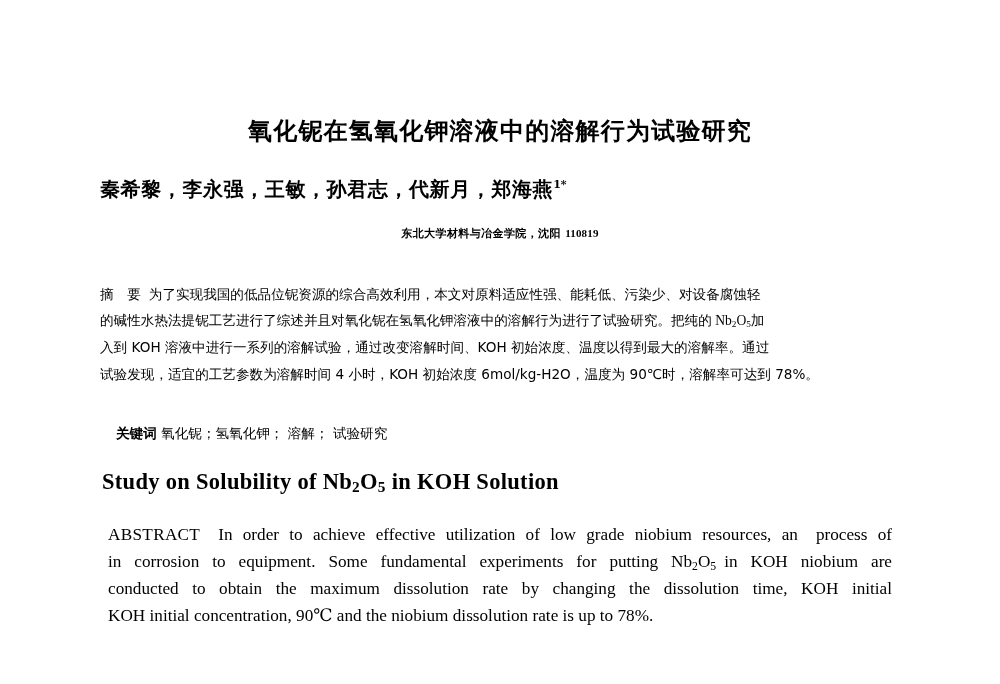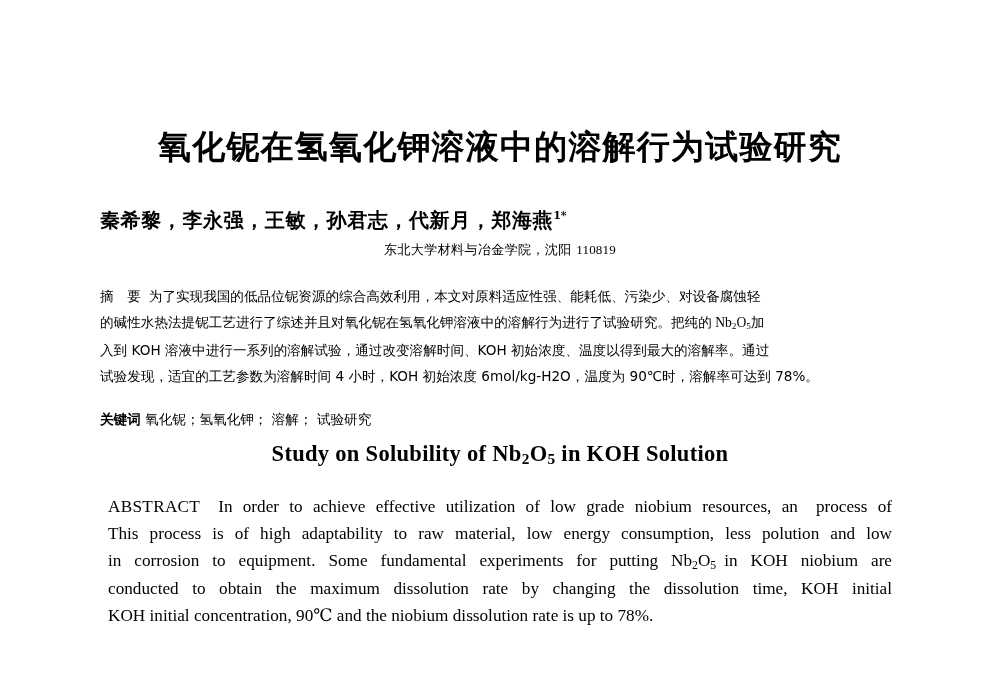--- a/index.html
+++ b/index.html
@@ -20,26 +20,26 @@
     position: relative;
     width: 1000px;
     height: 684px;
     background: #ffffff;
     box-sizing: border-box;
     padding: 0 100px;
   }
 
   
   .cn-title {
-    margin: 14px;
+    margin: 4px;
     padding-top: 112px;
     text-align: center;
     font-family: "DejaVu Sans", "Liberation Sans", sans-serif;
     font-weight: bold;
-    font-size: 33px;
+    font-size: 24px;
     letter-spacing: 1.2px;
     line-height: 1.25;
     white-space: nowrap;
   }
 
   
   .authors {
     margin: 0;
     padding-top: 26px;
     text-align: left;
@@ -50,27 +50,28 @@
     white-space: nowrap;
   }
   .authors .sup {
     font-size: 11px;
     vertical-align: super;
     font-weight: bold;
     letter-spacing: 0;
   }
 
   .affiliation {
-    margin: 0;
+    margin: 16px;
     padding-top: 7px;
     text-align: center;
     font-family: "DejaVu Serif", "Liberation Serif", serif;
-    font-size: 13px;
+    font-size: 11px;
     letter-spacing: 0.4px;
     white-space: nowrap;
+    font-weight: bold;
   }
   .affiliation .postcode {
     font-family: "Liberation Serif", serif;
     letter-spacing: 0.2px;
   }
 
   
   .cn-abstract {
     margin: 0;
     padding-top: 24px;
@@ -87,36 +88,36 @@
   .cn-abstract .lbl {
     font-weight: normal;
     letter-spacing: 0;
   }
   .cn-abstract .rm {
     font-family: Liberation Serif, serif;
   }
 
   
   .keywords {
-    margin: 0;
+    margin: 16px;
     padding-top: 19px;
     font-family: "DejaVu Sans", "Liberation Sans", sans-serif;
     font-size: 13.6px;
     line-height: 22px;
     white-space: nowrap;
   }
   .keywords .lbl {
     font-weight: bold;
   }
 
   
   .en-title {
     margin: 2px;
     padding-top: 9px;
-    text-align: center;
+    text-align: left;
     font-family: "Liberation Serif", "DejaVu Serif", serif;
     font-weight: bold;
     font-size: 22.5px;
     letter-spacing: 0.3px;
     white-space: nowrap;
   }
   sub {
     font-size: 0.68em;
     vertical-align: -0.22em;
     line-height: 0;
@@ -184,21 +185,20 @@
 
   <h2 class="en-title">
     <span>Study on Solubility of Nb</span><sub>2</sub><span>O</span><sub>5</sub><span> in KOH Solution</span>
   </h2>
 
   <div class="en-abstract">
 
     <span class="line"><span class="lbl">ABSTRACT</span><span class="gap"></span><span>In order to achieve effective utilization of low grade niobium resources, an</span><span class="gap"></span><span>process of</span></span>
 
 
-    <span class="line">This process is of high adaptability to raw material, low energy consumption, less polution and low</span>
 
     <span class="line"><span>in corrosion to equipment. Some fundamental experiments for putting Nb</span><sub>2</sub><span>O</span><sub>5</sub><span class="gap-sm"></span><span>in KOH niobium are</span></span>
 
     <span class="line">conducted to obtain the maximum dissolution rate by changing the dissolution time, KOH initial</span>
 
 
     <span class="line last">KOH initial concentration, 90℃ and the niobium dissolution rate is up to 78%.</span>
   </div>
 
 </div>

